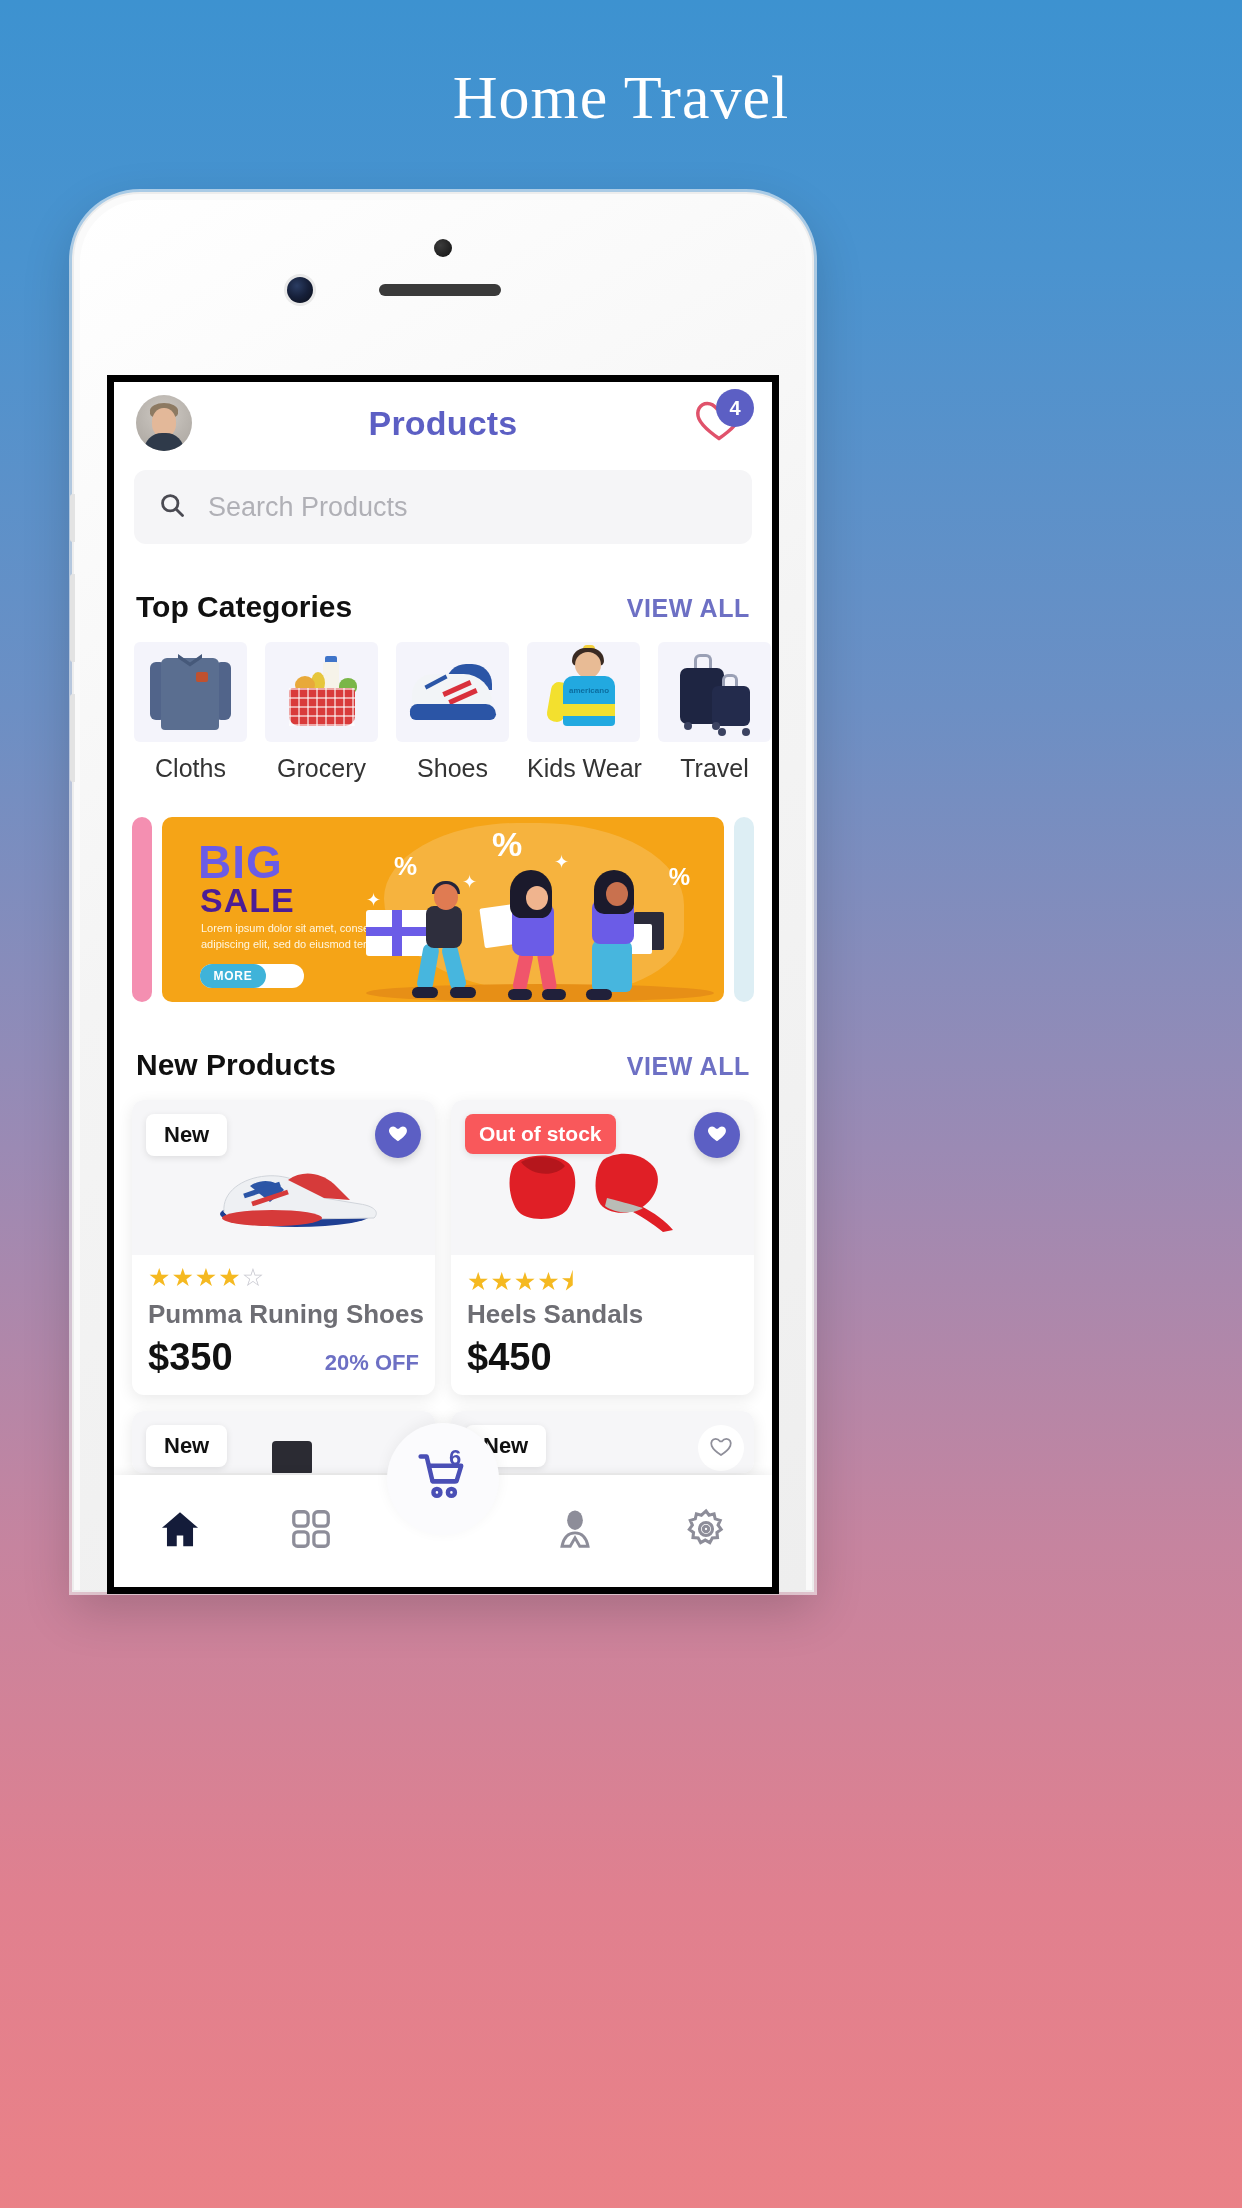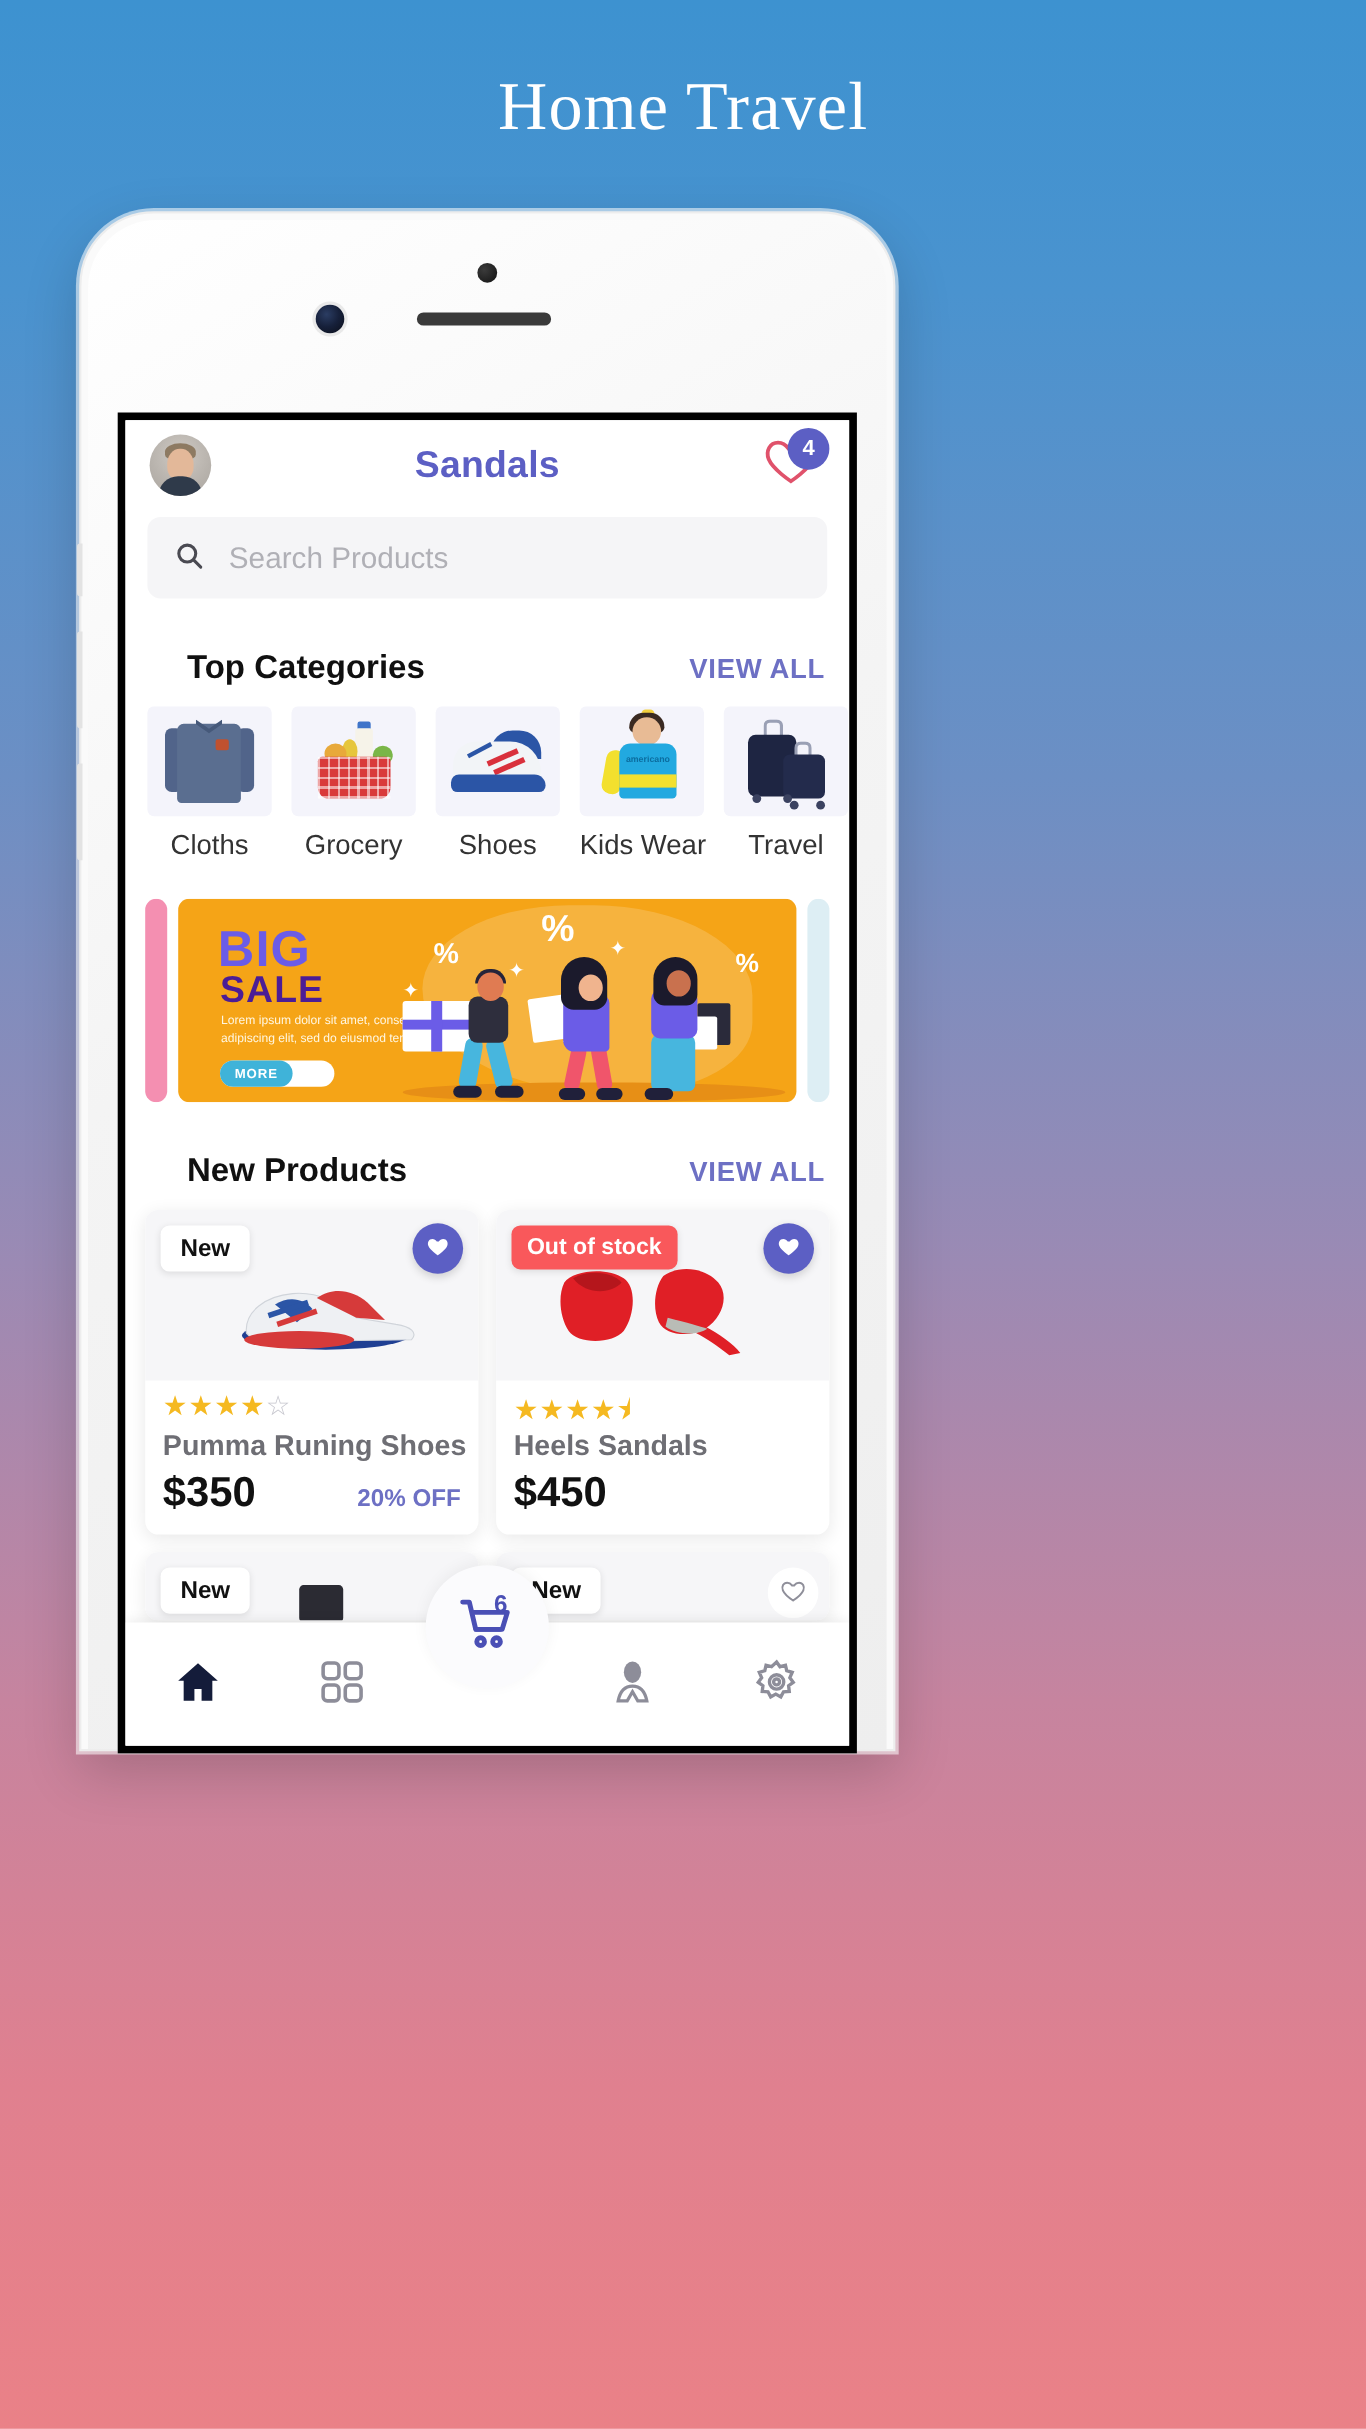--- a/index.html
+++ b/index.html
@@ -128,21 +128,21 @@
   .search-bar {
     margin: 6px 20px 0 20px;
     height: 74px; background: #f5f5f7; border-radius: 12px;
     display: flex; align-items: center; padding: 0 24px; gap: 22px;
   }
   .search-placeholder { font-size: 27px; color: #b0b0b6; }
 
   
   .section-head {
     display: flex; align-items: baseline; justify-content: space-between;
-    padding: 0 22px; margin-top: 46px; margin-left: 34px;
+    padding: 0 22px; margin-top: 46px;
   }
   .section-title { font-size: 30px; font-weight: 700; color: #101010; }
   .view-all { font-size: 25px; font-weight: 600; color: #6d70c4; letter-spacing: 0.6px; }
 
   
   .cats {
     display: flex; gap: 18px; padding: 0 20px; margin-top: 18px;
     overflow: hidden;
   }
   .cat { width: 113px; flex: 0 0 auto; text-align: center; }
@@ -349,21 +349,21 @@
 
   <div class="screen">
     <div class="screen-content">
 
       <div class="app-header">
         <div class="avatar">
           <div class="hair"></div>
           <div class="face"></div>
           <div class="body"></div>
         </div>
-        <div class="brand">Sandals</div>
+        <div class="brand">Products</div>
         <div class="fav-wrap">
           <span class="heart-outline">
             <svg width="58" height="52" viewBox="0 0 24 24" fill="none" stroke="#e0526b" stroke-width="1.6">
               <path d="M12 21s-7.5-4.9-9.3-9.2C1.3 8.3 3.2 4.8 6.6 4.8c2 0 3.4 1.1 4.4 2.5h2c1-1.4 2.4-2.5 4.4-2.5 3.4 0 5.3 3.5 3.9 7C19.5 16.1 12 21 12 21z"></path>
             </svg>
           </span>
           <span class="fav-badge">4</span>
         </div>
       </div>
 

